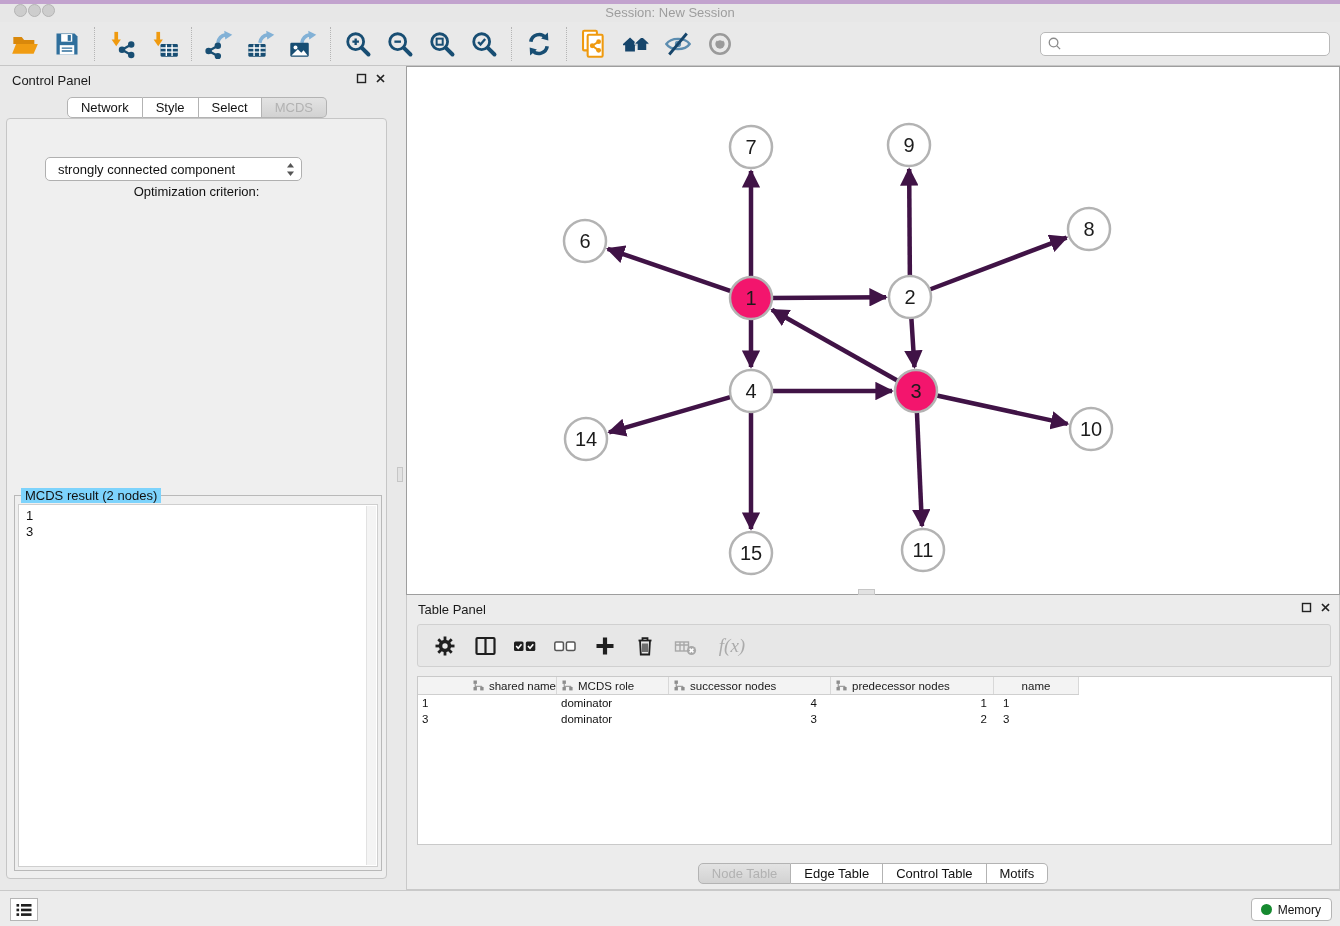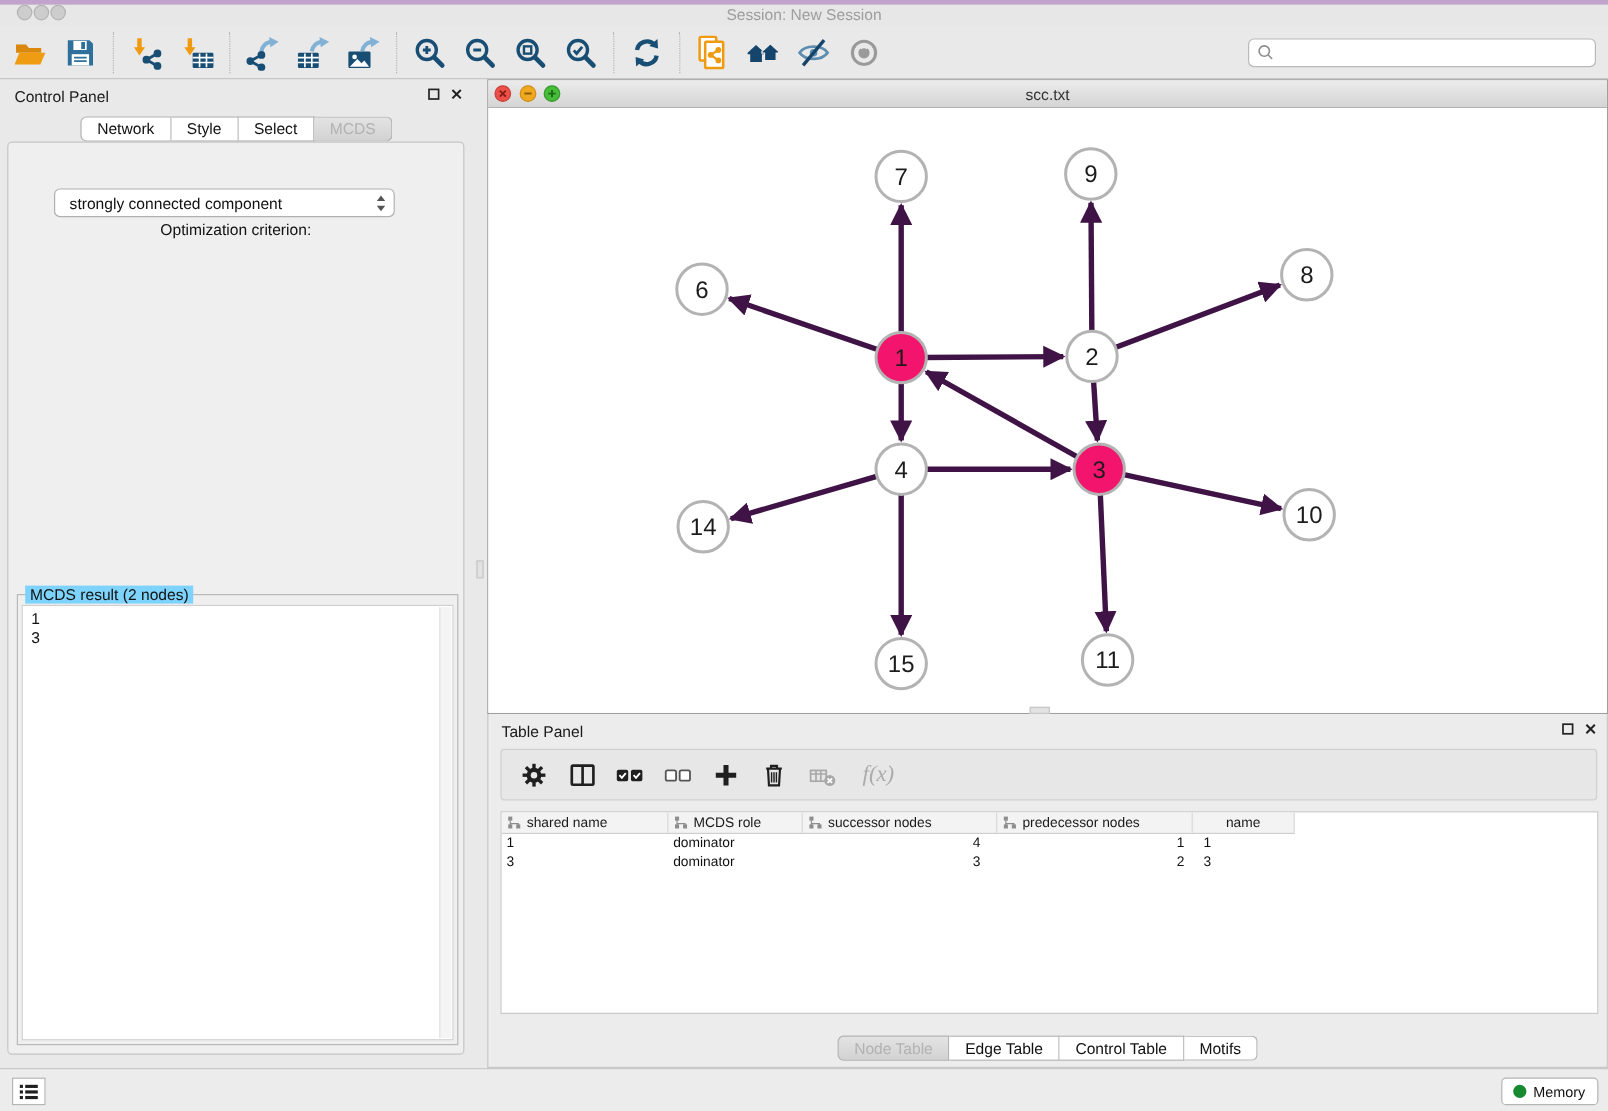--- a/index.html
+++ b/index.html
@@ -36,21 +36,21 @@
   .win-btns { position:absolute; right:8px; top:7px; display:flex; gap:8px; align-items:center; }
   #control-tabs { position:absolute; left:0; top:31px; width:100%; display:flex; justify-content:center; }
   .tab { height:21px; line-height:19px; padding:0 13px; background:#fff;
          border:1px solid #b3b3b3; border-left:none; font-size:13px; color:#111; cursor:default; }
   .tab:first-child { border-left:1px solid #b3b3b3; border-radius:5px 0 0 5px; }
   .tab:last-child { border-radius:0 5px 5px 0; }
   .tab-selected { background:linear-gradient(#e3e3e3,#d2d2d2); color:#b2b2b2; }
   #cp-box { position:absolute; left:6px; top:52px; width:381px; height:761px;
             background:#efefef; border:1px solid #c6c6c6; border-radius:4px; }
   #opt-label { position:absolute; left:0; right:0; top:17px; text-align:center; font-size:13px; color:#111;margin-top:48px; }
-  #criterion-select { position:absolute; left:38px; top:38px; width:284px; height:24px; background:#fff;
+  #criterion-select { position:absolute; left:38px; top:38px; width:257px; height:24px; background:#fff;
             border:1px solid #b0b0b0; border-radius:5px; display:flex; align-items:center;
             padding:0 6px 0 12px; font-size:13px; color:#111; }
   #criterion-select .spacer { flex:1; }
   .cp-buttons { position:absolute; left:0; right:0; top:72px; display:flex; justify-content:center; gap:14px; }
   .ui-button { height:22px; background:#fff; border:1px solid #b0b0b0; border-radius:5px;
                font-size:13px; color:#111; padding:0 16px; font-family:"Liberation Sans",sans-serif; }
   #mcds-fieldset { position:absolute; left:7px; top:376px; width:368px; height:376px;
                    border:1px solid #b9b9b9; }
   #mcds-legend { position:absolute; top:-8px; left:6px; background:#7dd3fc; padding:0 4px;
                  font-size:13px; color:#111; }
@@ -297,38 +297,20 @@
             </div>
           <div id="result-scroll"></div>
         </div>
       </div>
     </div>
   </div>
 
   <div class="grip-v"></div>
 
   <div id="network-window">
-    <div id="nw-titlebar">
-      <span class="traffic" style="left:5px; background:#ee5048; border:1px solid #c7423a;">
-        <svg width="8" height="8" viewBox="0 0 8 8">
-            <path d="M1.5,1.5 L6.5,6.5 M6.5,1.5 L1.5,6.5" stroke="#7e1d15" stroke-width="1.5"></path>
-          </svg>
-      </span>
-      <span class="traffic" style="left:26px; background:#f0a91f; border:1px solid #cf8d1a;">
-        <svg width="8" height="8" viewBox="0 0 8 8">
-            <path d="M1,4 h6" stroke="#8a5d07" stroke-width="1.7"></path>
-          </svg>
-      </span>
-      <span class="traffic" style="left:46px; background:#45bc3a; border:1px solid #37982d;">
-        <svg width="8" height="8" viewBox="0 0 8 8">
-            <path d="M4,1 v6 M1,4 h6" stroke="#1c6a14" stroke-width="1.6"></path>
-          </svg>
-      </span>
-      <div id="nw-title">scc.txt</div>
-    </div>
     <div id="nw-canvas">
       <svg id="graph-svg" width="932" height="504">
           <defs>
             <marker id="arrow" viewBox="0 0 10 10" refX="9" refY="5" markerWidth="4.1" markerHeight="4.1" orient="auto" markerUnits="strokeWidth">
               <path d="M0,0 L10,5 L0,10 Z" fill="#401346"></path>
             </marker>
           </defs>
           <line x1="344" y1="189" x2="344" y2="81" stroke="#401346" stroke-width="4.5" marker-end="url(#arrow)"></line>
           <line x1="326.0298756471126" y1="201.82953561376758" x2="200.6991044457525" y2="158.79427080366202" stroke="#401346" stroke-width="4.5" marker-end="url(#arrow)"></line>
           <line x1="362.99962423487295" y1="207.88050550795677" x2="479.0004746506868" y2="207.15094041100198" stroke="#401346" stroke-width="4.5" marker-end="url(#arrow)"></line>
@@ -463,21 +445,21 @@
           <circle cx="17.5" cy="15.5" r="4.6" fill="#a8a8a8"></circle>
           <path d="M15.6,13.6 l3.8,3.8 M19.4,13.6 l-3.8,3.8" stroke="#fff" stroke-width="1.5"></path>
         </svg>
       </span>
       <span class="tp-icon" style="width:40px">
         <span id="fx-label">f(x)</span>
       </span>
     </div>
     <div id="node-table">
       <div id="table-header">
-          <div class="th" style="width: 139px;">
+          <div class="th" style="width: 139px; justify-content: flex-end;">
             <svg width="11" height="11" viewBox="0 0 11 11">
               <g fill="#8d8d8d">
                 <rect x="0.5" y="0.5" width="3.4" height="3.4"></rect>
                 <rect x="0.5" y="7" width="3.4" height="3.4"></rect>
                 <rect x="7.2" y="7" width="3.4" height="3.4"></rect>
               </g>
               <path d="M2.2,4 v4 M2.2,6.3 h6.7 v1.5" stroke="#8d8d8d" stroke-width="1" fill="none"></path>
             </svg>
             <span>shared name</span>
           </div>

